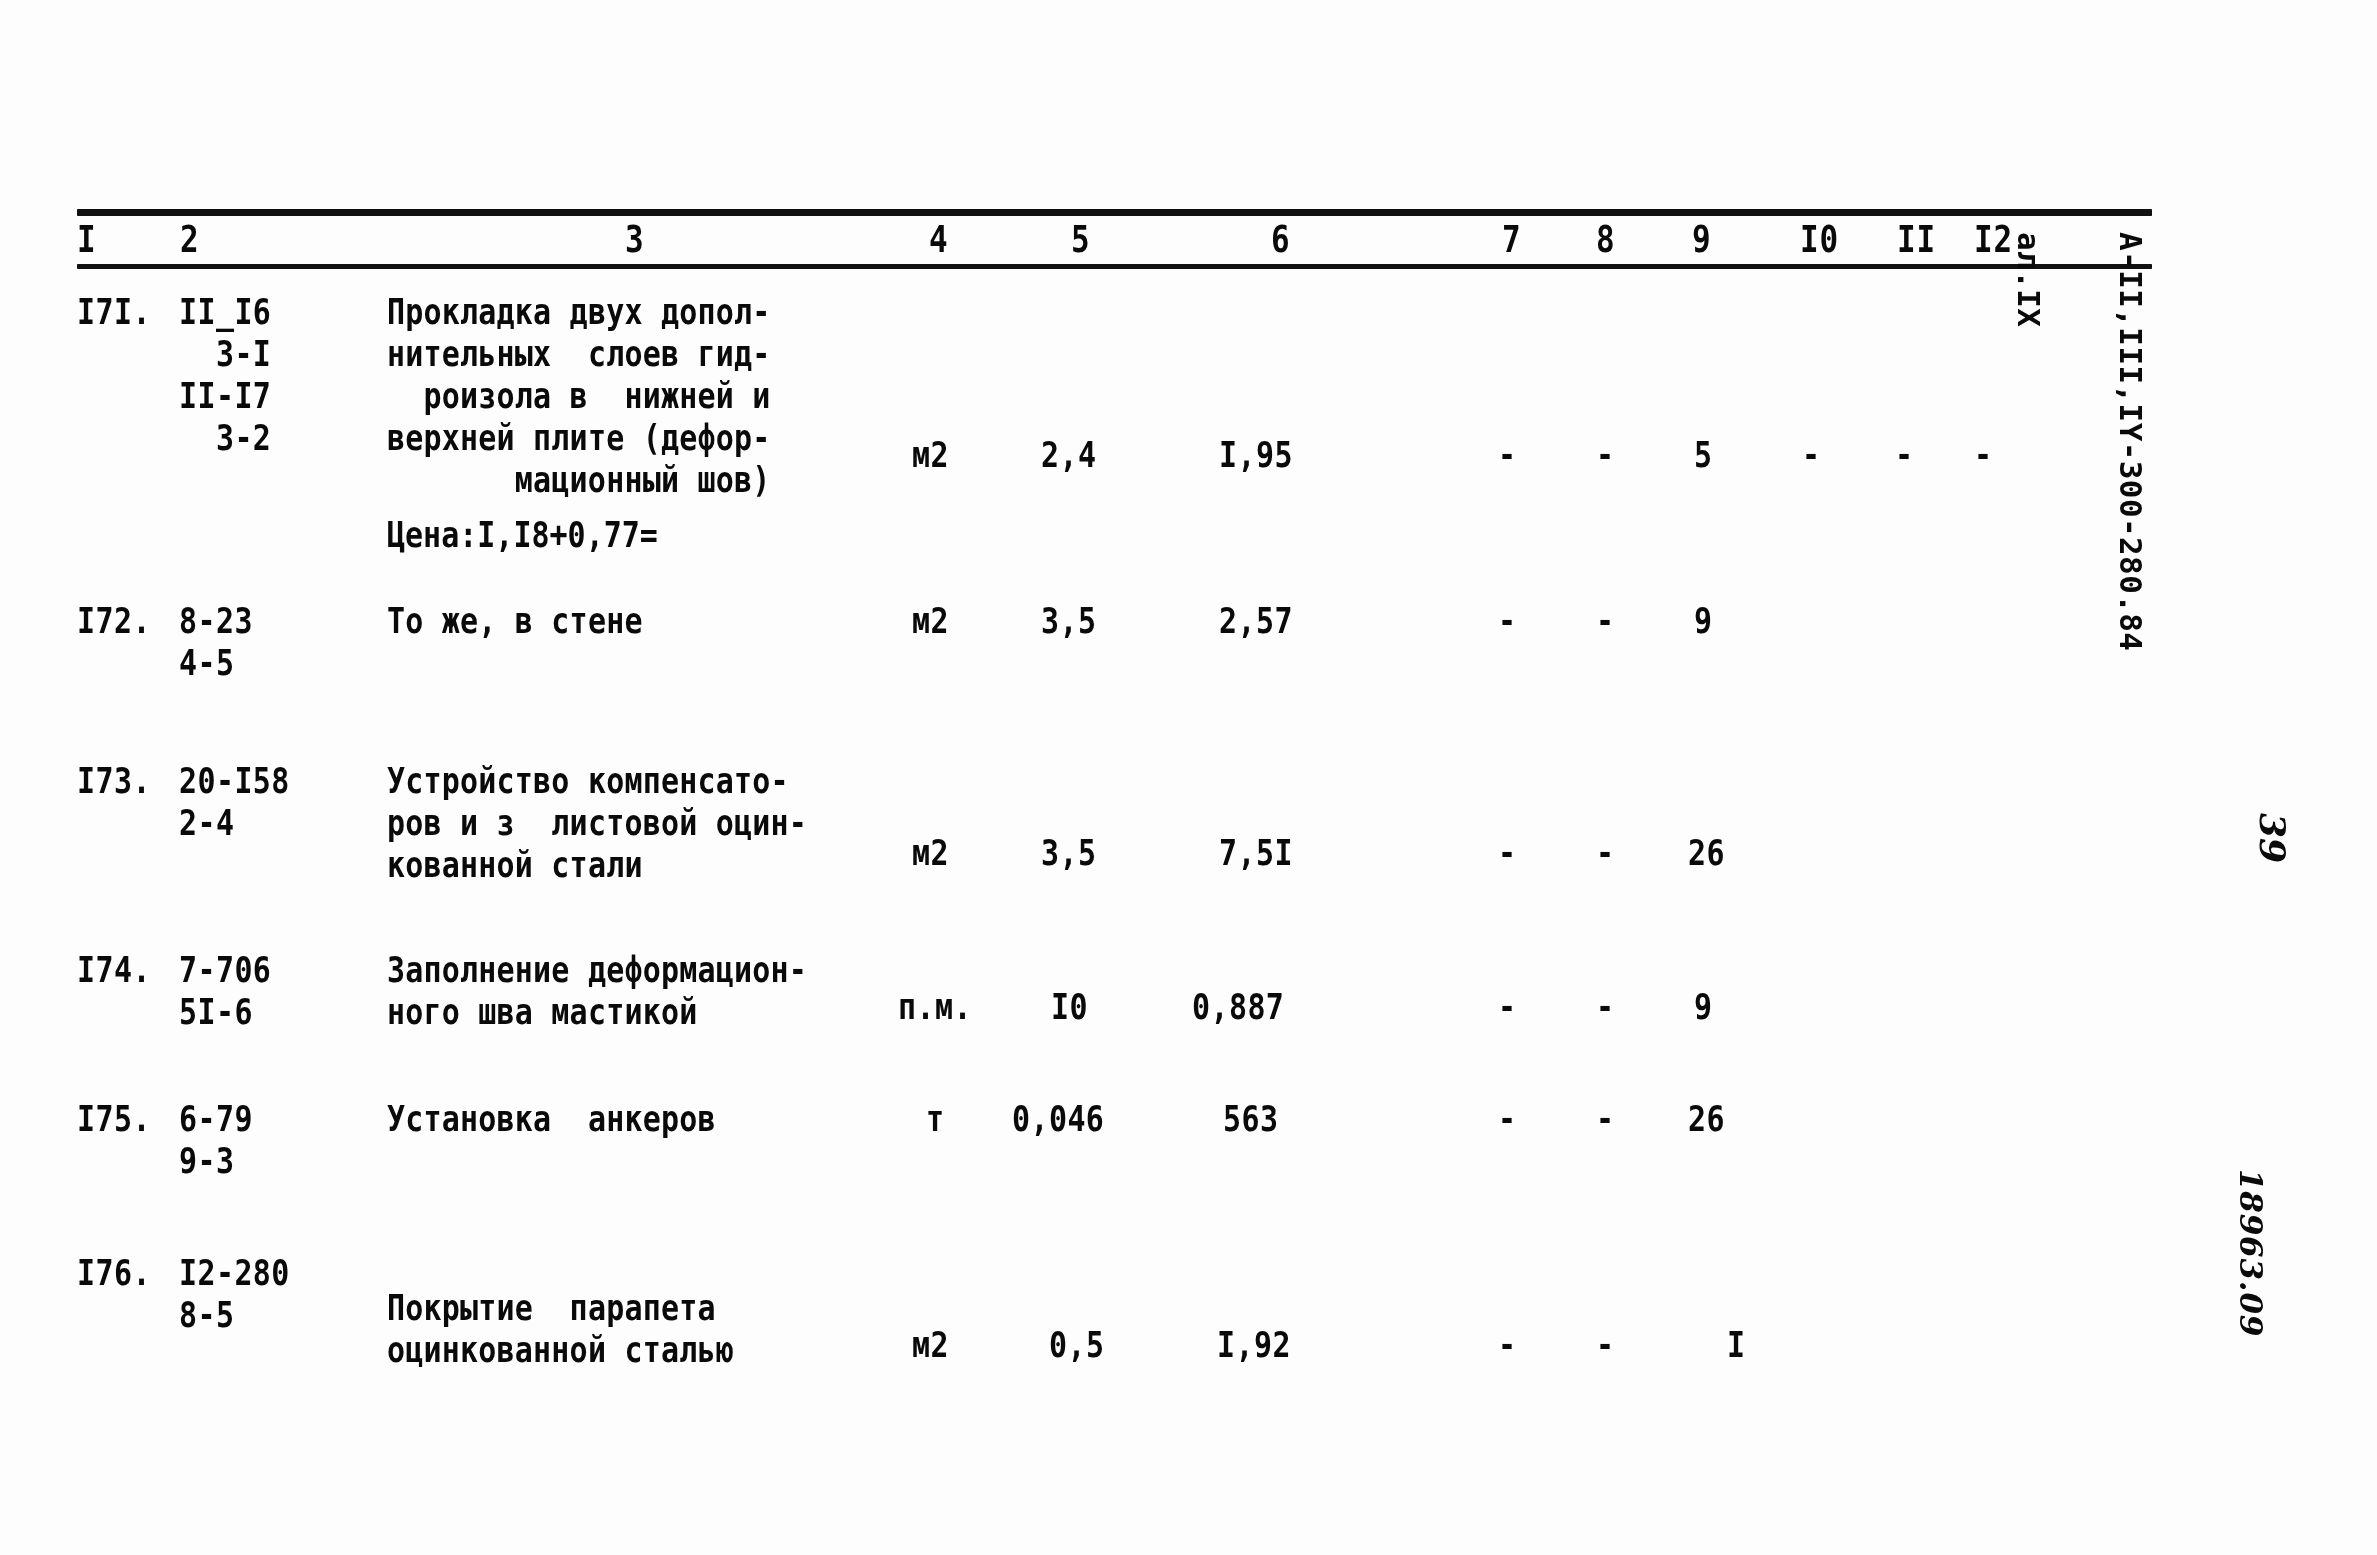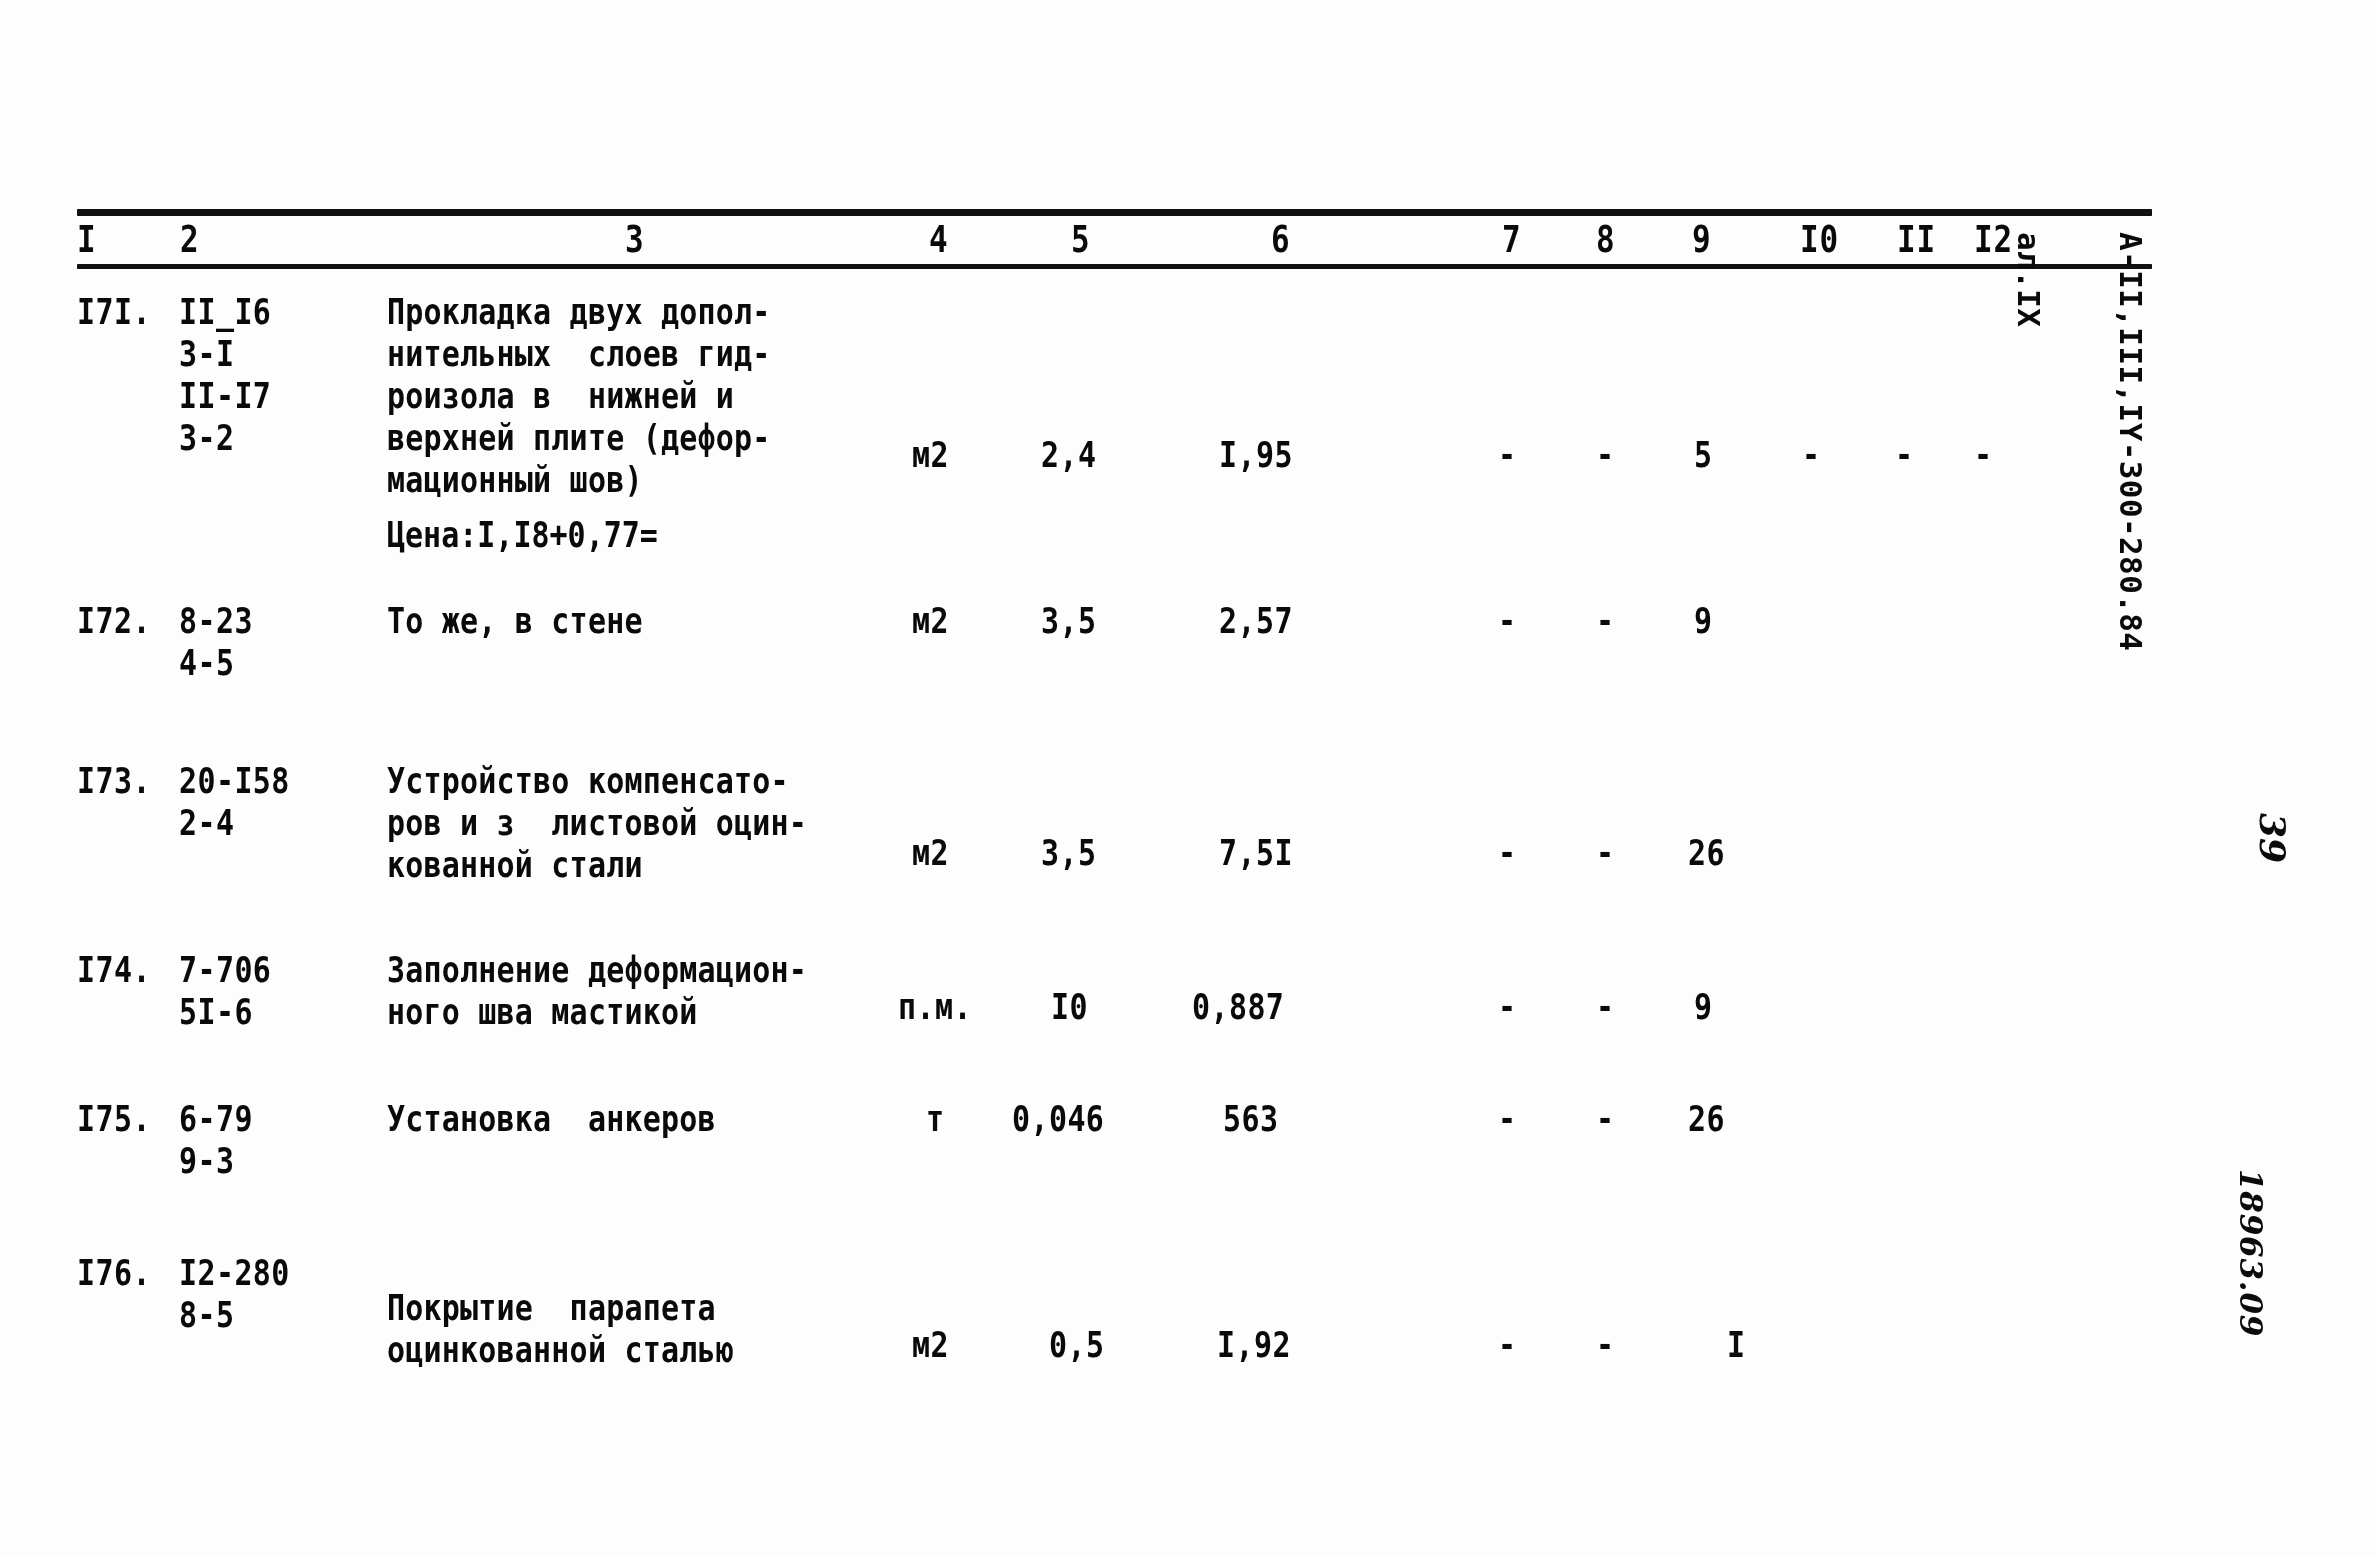--- a/index.html
+++ b/index.html
@@ -137,21 +137,21 @@
       <span class="hdr-cell" style="left:1615px;">9</span>
       <span class="hdr-cell" style="left:1723px;">I0</span>
       <span class="hdr-cell" style="left:1820px;">II</span>
       <span class="hdr-cell" style="left:1897px;">I2</span>
     </div>
 
     <div class="rule thin"></div>
 
     <div class="rows-area">
 
-      <div class="data-row" style="height:310px;">
+      <div class="data-row" style="height:310px;text-align:right;">
         <span class="cell" style="left:0px;   top:23px;">I7I.</span>
         <span class="cell" style="left:102px; top:23px;">II_I6
 3-I
 II-I7
 3-2</span>
         <span class="cell desc" style="left:310px; top:23px;">Прокладка двух допол-
 нительных  слоев гид-
 роизола в  нижней и
 верхней плите (дефор-
 мационный шов)</span>

